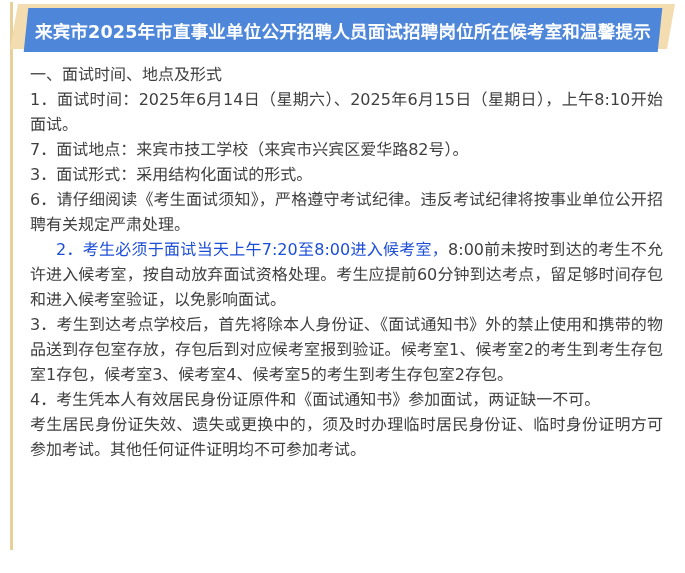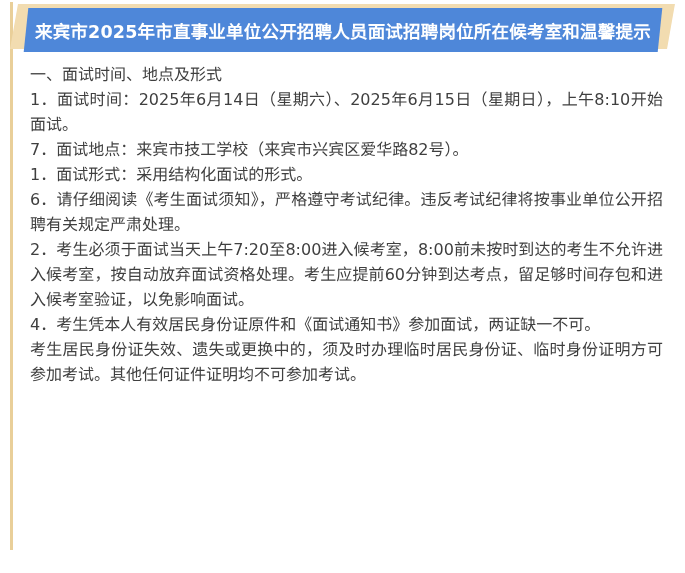--- a/index.html
+++ b/index.html
@@ -44,41 +44,42 @@
   .content {
     position:absolute; left:30px; right:22px; top:62px;
     color:#3f3f3f;
     font-size:16px;
     line-height:25px;
     text-align:justify;
   }
   .content p { margin:0; }
   .section-heading { color:#3f3f3f; }
   .gap-above { margin-top:24px !important; }
-  .red-text { color:#404040; }
+  .red-text { color:#1d4ed8;margin-left:26px; }
 </style>
 </head>
 <body>
 
 <div class="page">
 
   <div class="left-rule"></div>
 
   <div class="header">
     <div class="header-back"></div>
     <div class="header-front">
       <span class="header-title">来宾市2025年市直事业单位公开招聘人员面试招聘岗位所在候考室和温馨提示</span>
     </div>
   </div>
 
   <div class="content">
     <p class="section-heading">一、面试时间、地点及形式</p>
     <p>1．面试时间：2025年6月14日（星期六）、2025年6月15日（星期日），上午8:10开始面试。</p>
     <p>7．面试地点：来宾市技工学校（来宾市兴宾区爱华路82号）。</p>
-    <p>1．面试形式：采用结构化面试的形式。</p>
+    <p>3．面试形式：采用结构化面试的形式。</p>
 
     <p>6．请仔细阅读《考生面试须知》，严格遵守考试纪律。违反考试纪律将按事业单位公开招聘有关规定严肃处理。</p>
     <p><span class="red-text">2．考生必须于面试当天上午7:20至8:00进入候考室，</span><span>8:00前未按时到达的考生不允许进入候考室，按自动放弃面试资格处理。考生应提前60分钟到达考点，留足够时间存包和进入候考室验证，以免影响面试。</span></p>
+    <p>3．考生到达考点学校后，首先将除本人身份证、《面试通知书》外的禁止使用和携带的物品送到存包室存放，存包后到对应候考室报到验证。候考室1、候考室2的考生到考生存包室1存包，候考室3、候考室4、候考室5的考生到考生存包室2存包。</p>
     <p>4．考生凭本人有效居民身份证原件和《面试通知书》参加面试，两证缺一不可。</p>
     <p>考生居民身份证失效、遗失或更换中的，须及时办理临时居民身份证、临时身份证明方可参加考试。其他任何证件证明均不可参加考试。</p>
   </div>
 
 </div>
 
 </body></html>

